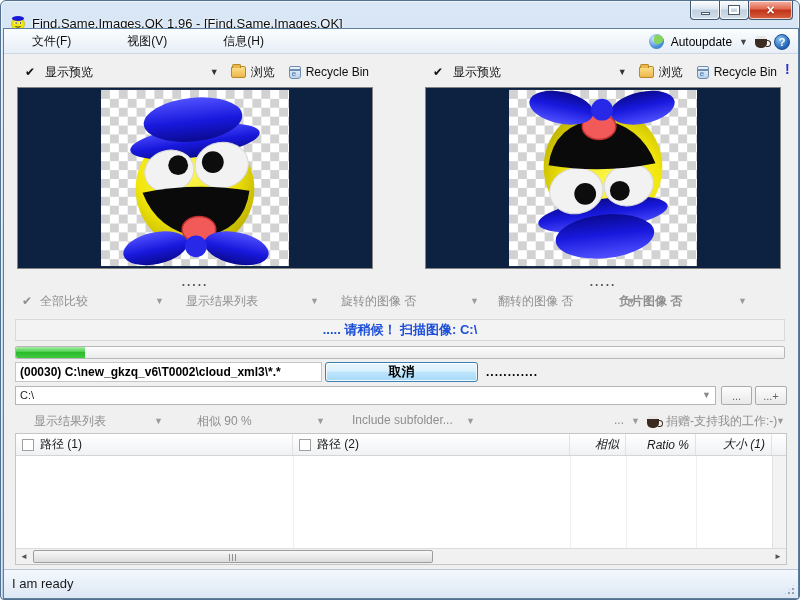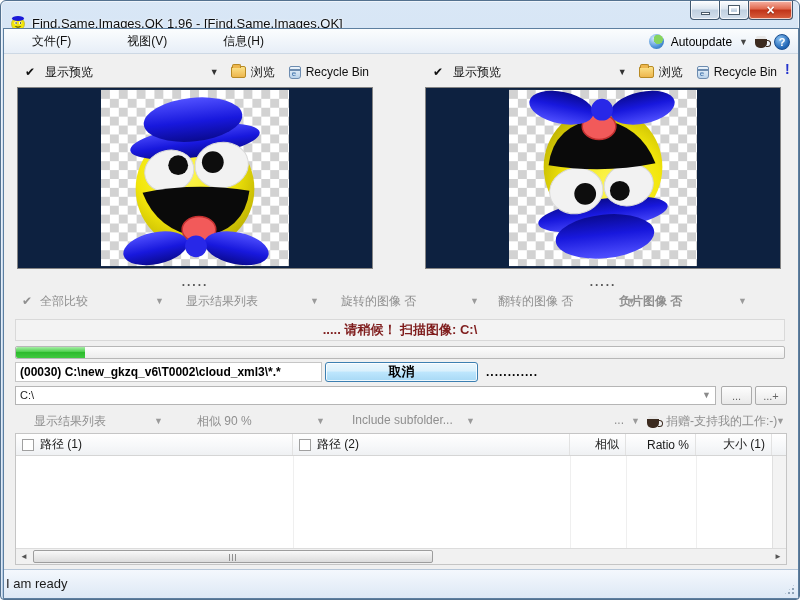--- a/index.html
+++ b/index.html
@@ -54,21 +54,21 @@
   .imgwrap { width:188px; height:178px; margin:1px auto 0; }
   .pdots { position:absolute; top:246px; width:356px; text-align:center; color:#555; font-weight:bold; letter-spacing:2px; }
   .zoombox { position:absolute; left:374px; top:82px; width:44px; height:146px; background:#fafafa; border:1px solid #cfcfcf; text-align:center; padding-top:6px; }
   .zoombox div { font-weight:bold; font-size:12px; line-height:20px; color:#111; }
   
   .cmp { position:absolute; top:260px; height:24px; display:flex; align-items:center; color:#8f8f8f; }
   .cmp .arr { font-size:9px; color:#9a9a9a; }
   .cmp .gap { flex:1; }
   
   .banner { position:absolute; left:11px; top:290px; width:770px; height:22px; background:#f3f3f3; border:1px solid #d9d9d9;
-            text-align:center; line-height:20px; font-weight:bold; font-size:13px; color:#7f1d1d; }
+            text-align:center; line-height:20px; font-weight:bold; font-size:13px; color:#1d4ed8; }
   .progress { position:absolute; left:11px; top:317px; width:770px; height:13px; background:linear-gradient(#fdfdfd,#ececec);
               border:1px solid #b7b7b7; border-radius:2px; }
   .prog-fill { height:100%; width:9%; background:linear-gradient(#a6eda6,#49cf49 45%,#2dbb2d 50%,#3fc93f); border-radius:2px 0 0 2px; }
   
   .filebox { position:absolute; left:11px; top:333px; width:307px; height:20px; background:#fff; border:1px solid #c6c6c6;
              font-weight:bold; line-height:18px; padding-left:4px; white-space:nowrap; overflow:hidden; color:#000; }
   .cancel { position:absolute; left:321px; top:333px; width:153px; height:20px; border:1px solid #3c7fb1; border-radius:3px;
             background:linear-gradient(#eaf6fd,#d9f0fc 45%,#bee6fd 50%,#a7d9f5); font-weight:bold; font-size:13px; color:#000;
             display:flex; align-items:center; justify-content:center; box-shadow:inset 0 0 0 1px rgba(255,255,255,.8); }
   .trail-dots { position:absolute; left:482px; top:333px; height:20px; line-height:20px; font-weight:bold; color:#000; letter-spacing:1px; }
@@ -84,34 +84,34 @@
   .rbar { position:absolute; left:0; top:380px; width:794px; height:24px; color:#8f8f8f; }
   .rbar span { position:absolute; top:4px; }
   .rbar .arr { font-size:9px; color:#9a9a9a; }
   .rbar .cup { position:absolute; top:7px; }
   
   .table { position:absolute; left:11px; top:404px; width:772px; height:132px; background:#fff; border:1px solid #c5c5c5; }
   .thead { display:flex; height:22px; border-bottom:1px solid #d5d5d5; }
   .th { background:linear-gradient(#ffffff,#f6f7f9 60%,#eff1f3); border-right:1px solid #e2e2e2; display:flex; align-items:center;
         color:#1a1a1a; padding:0 6px; }
   .th .cb { width:12px; height:12px; border:1px solid #a0a0a0; background:#fff; margin-right:6px; flex:0 0 auto; }
-  .th.num { justify-content:flex-end; }
+  .th.num { justify-content:flex-end;font-style:italic; }
   .tbody { position:absolute; left:0; top:22px; right:14px; bottom:16px; background:#fff; }
   .vline { position:absolute; top:0; bottom:0; width:1px; background:#efefef; }
   .vscroll { position:absolute; right:0; top:22px; bottom:16px; width:14px; background:#f3f3f3; border-left:1px solid #e0e0e0; }
   .hscroll { position:absolute; left:0; right:0; bottom:0; height:16px; background:#f1f1f1; border-top:1px solid #dcdcdc; }
   .harrow { position:absolute; top:0; width:16px; height:15px; color:#555; font-size:8px; display:flex; align-items:center; justify-content:center; }
   .harrow.left { left:0; } .harrow.right { right:0; }
   .hthumb { position:absolute; left:17px; top:1px; width:400px; height:13px; background:linear-gradient(#f8f8f8,#dcdcdc);
             border:1px solid #9d9d9d; border-radius:2px; }
   .hgrip { position:absolute; left:50%; top:3px; width:9px; height:7px; margin-left:-4px;
            background:repeating-linear-gradient(90deg,#8f8f8f 0 1px,transparent 1px 3px); }
   
   .statusbar { position:absolute; left:0; top:540px; width:794px; height:29px;
-               background:linear-gradient(#f4f8fd,#dde8f5); border-top:1px solid #b6c6d8; line-height:28px; padding-left:2px;
+               background:linear-gradient(#f4f8fd,#dde8f5); border-top:1px solid #b6c6d8; line-height:28px; padding-left:8px;
                font-size:13px; color:#1b1b1b; }
   .grip { position:absolute; right:2px; bottom:2px; width:13px; height:13px;
           background:radial-gradient(#8fa3b8 1px, transparent 1.4px); background-size:4px 4px;
           clip-path:polygon(100% 0,100% 100%,0 100%); }
 </style>
 </head>
 <body>
 
 <div class="window">
 

